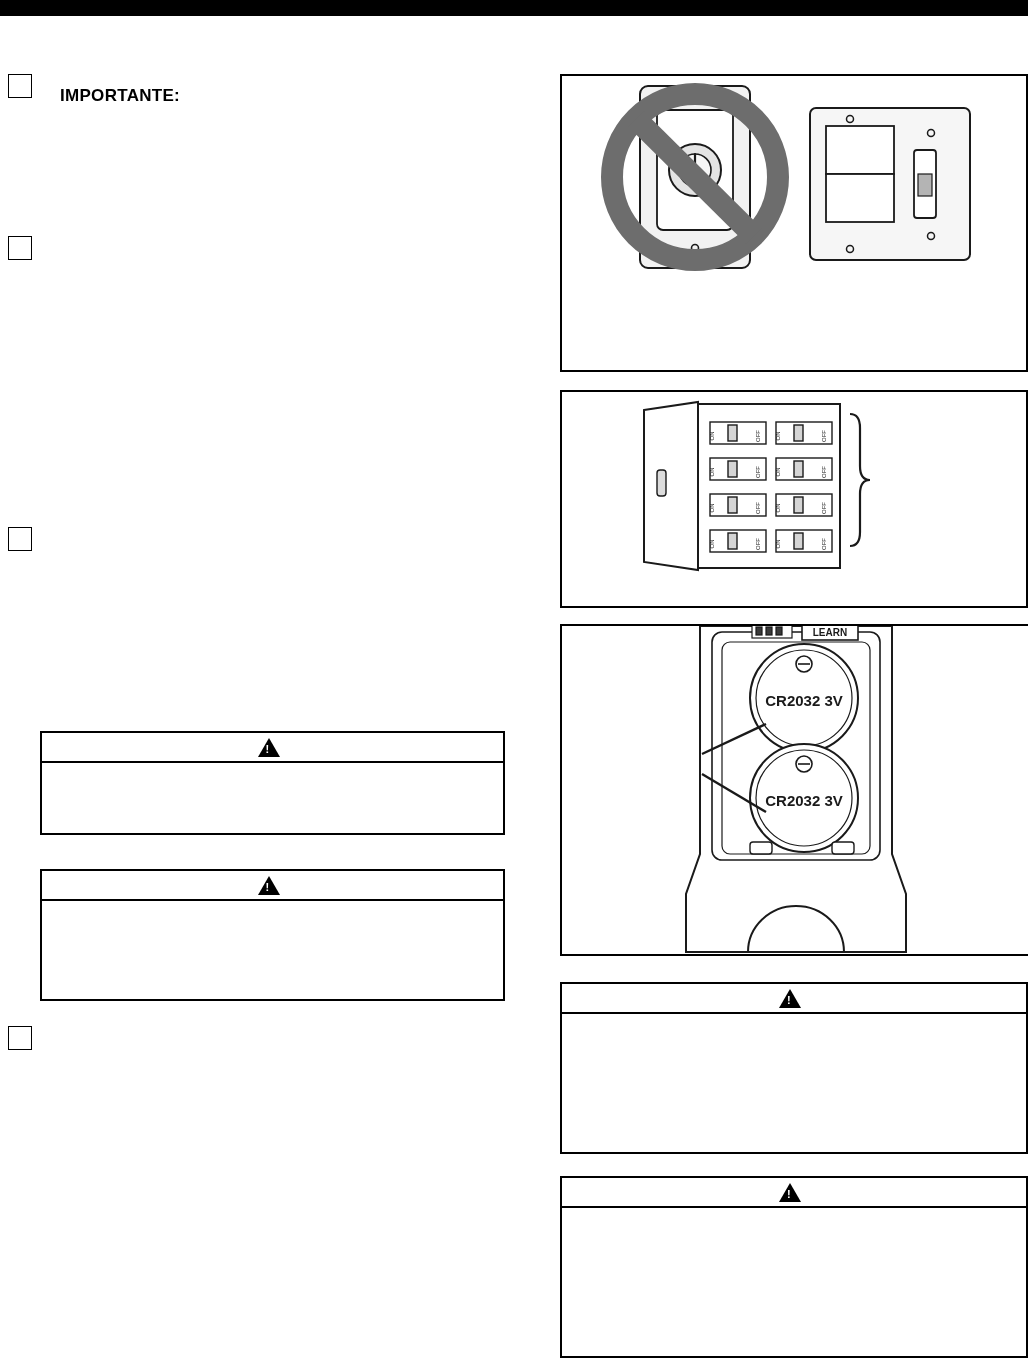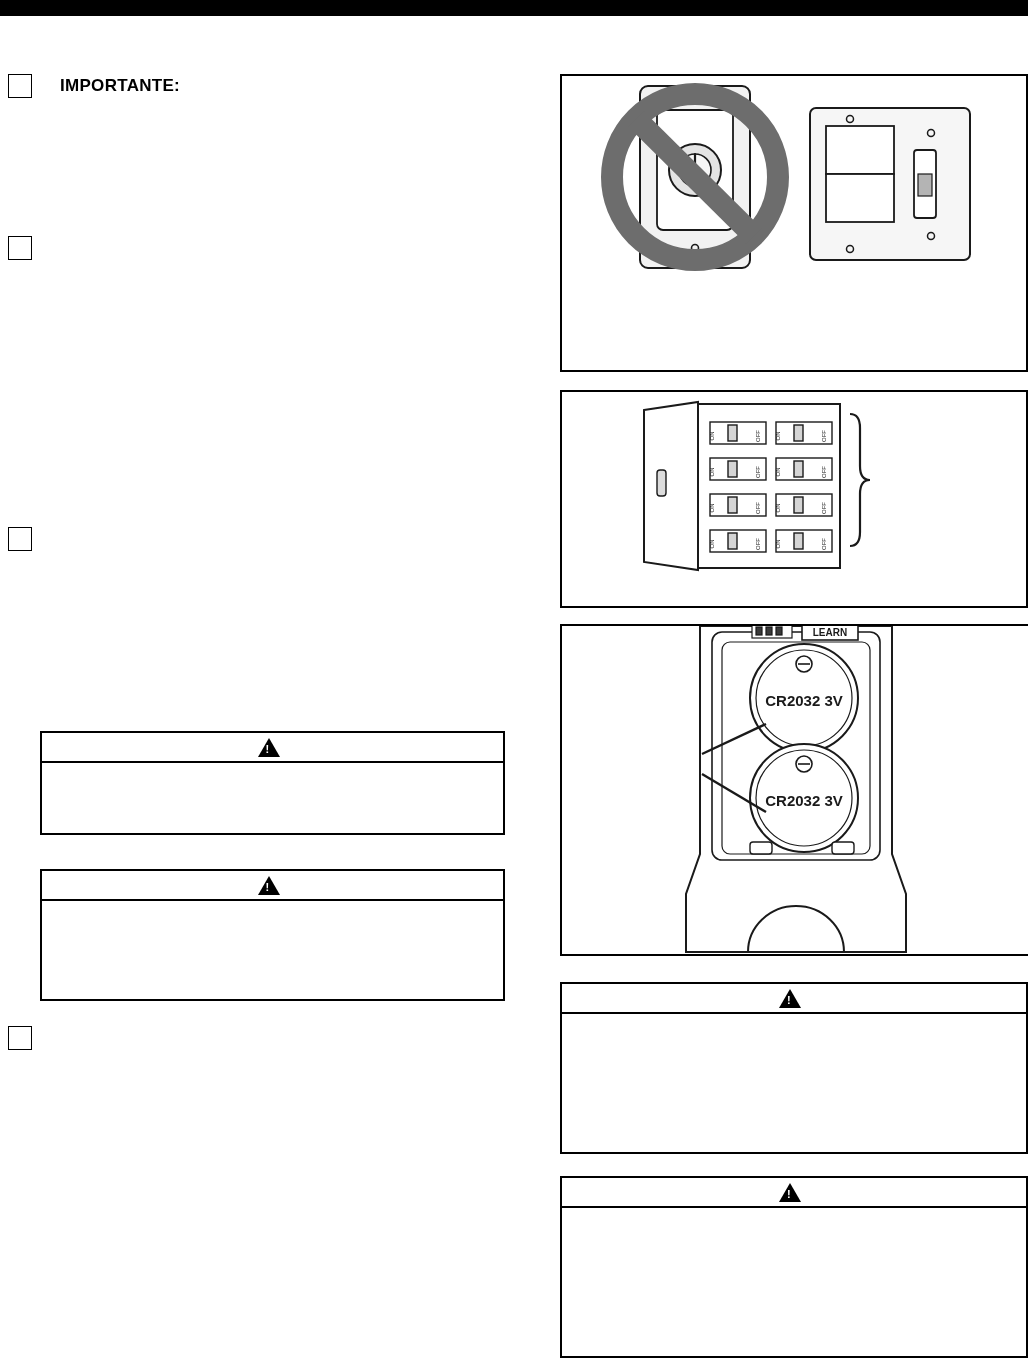--- a/index.html
+++ b/index.html
@@ -29,20 +29,21 @@
     height: 24px;
     border: 1.5px solid #000;
     background: #fff;
     box-sizing: border-box;
   }
   .section-title {
     position: absolute;
     font-size: 17px;
     font-weight: bold;
     letter-spacing: 0.3px;
+    margin-top: 10px;
   }
   
   .warn-box {
     position: absolute;
     border: 2px solid #000;
     box-sizing: border-box;
     background: #fff;
   }
   .warn-head {
     border-bottom: 2px solid #000;

